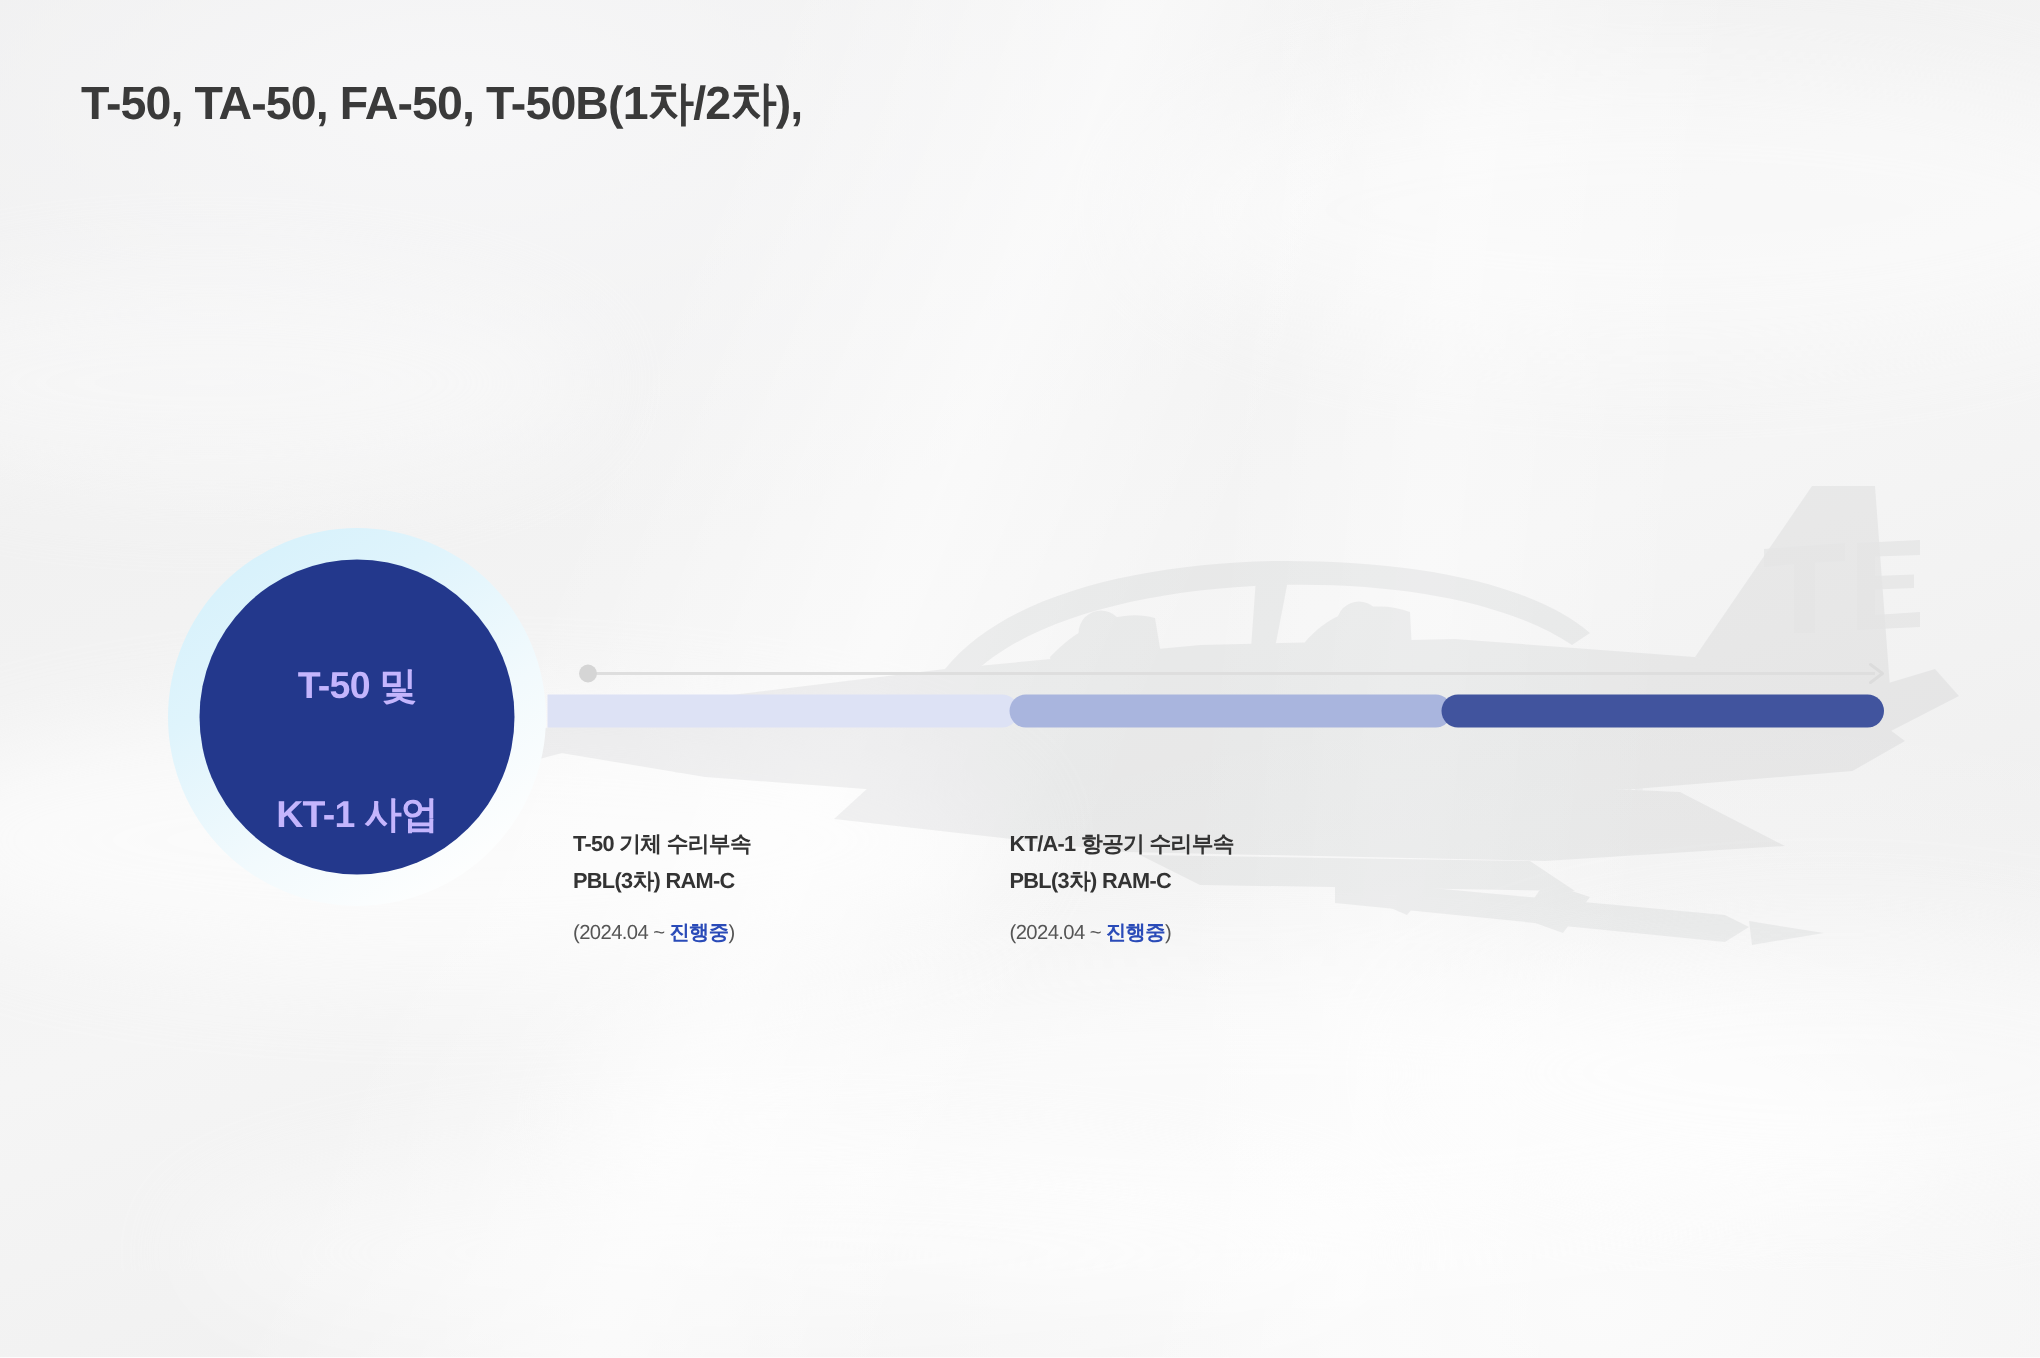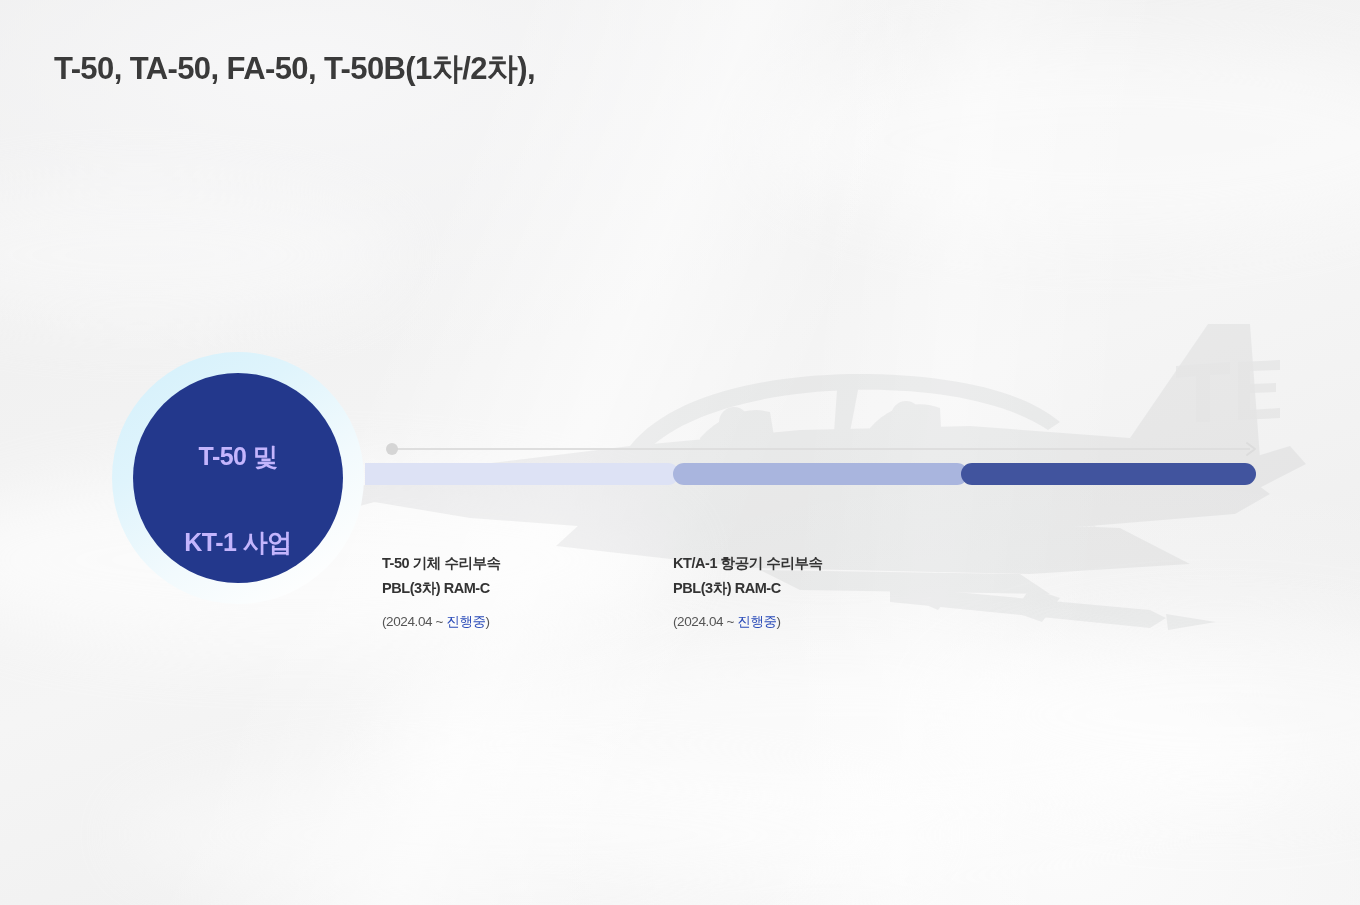--- a/index.html
+++ b/index.html
@@ -185,21 +185,21 @@
   }
   .tl-period {
     margin-top: 12px;
     font-size: 13.5px;
     color: #555555;
     letter-spacing: -0.4px;
     white-space: nowrap;
   }
   .tl-period .status {
     color: #2a4bb8;
-    font-weight: 400;
+    font-weight: 700;
   }
 </style>
 </head>
 <body>
 
 <div id="slide">
 
   <div class="cloud c1"></div>
   <div class="cloud c2"></div>
   <div class="cloud c3"></div>

